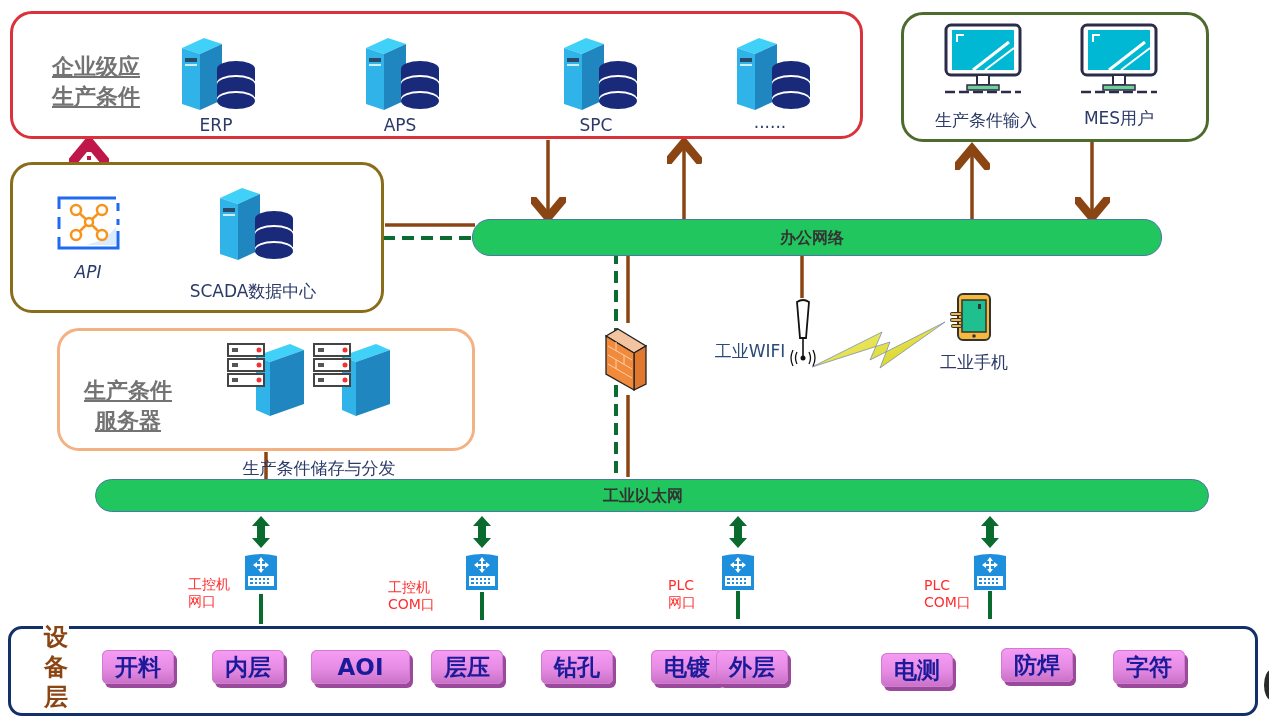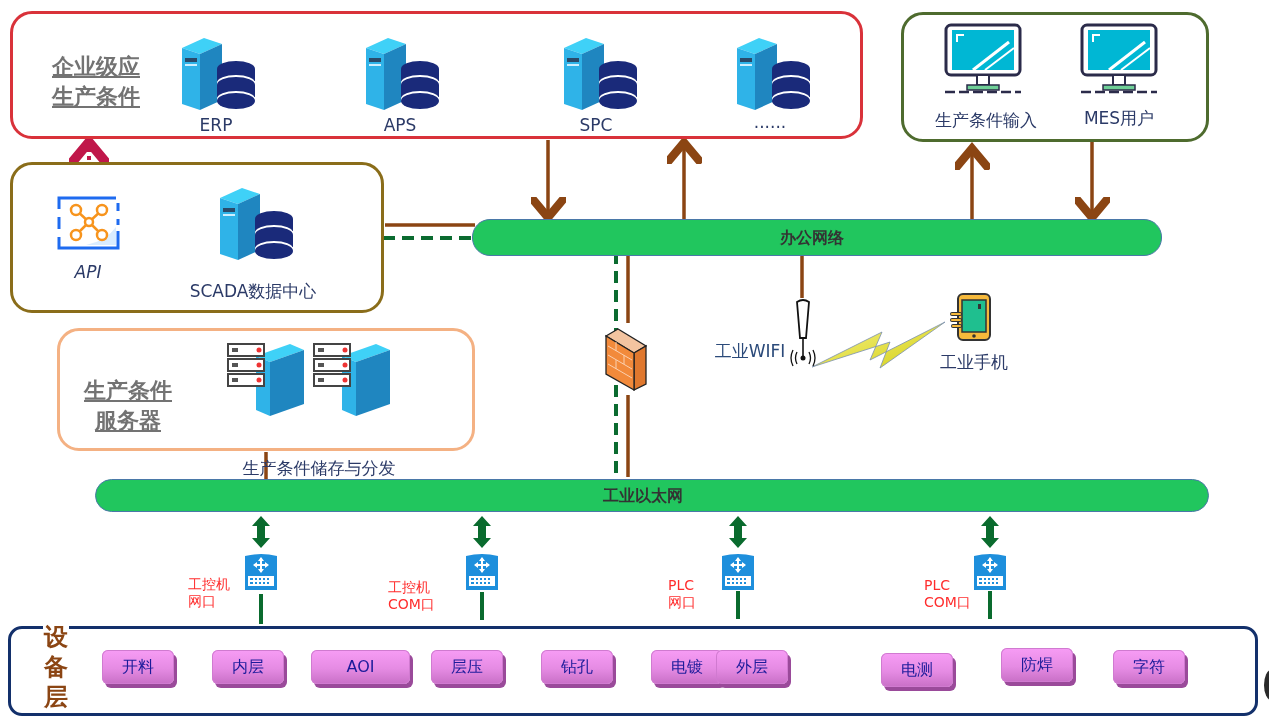--- a/index.html
+++ b/index.html
@@ -8,21 +8,21 @@
   .abs { position: absolute; }
   .box { position: absolute; border-radius: 22px; background: #fff; box-sizing: border-box; }
   .lbl { position: absolute; color: #2b3a67; font-size: 17px; white-space: nowrap; text-align: center; }
   .title-brown { position: absolute; color: #737373; font-weight: bold; font-size: 22px; line-height: 30px; text-decoration: underline; }
   .bus { position: absolute; background: #21c65e; border: 1px solid #4a78a8; border-radius: 18px; box-sizing: border-box; }
   .bus-label { position: absolute; color: #333; font-weight: bold; font-size: 16px; }
   .port-label { position: absolute; color: #ff2d2d; font-size: 14px; line-height: 17px; white-space: nowrap; }
   .equip { position: absolute; width: 72px; height: 34px; border-radius: 6px;
            background: linear-gradient(180deg, #f79cf5 0%, #e58be3 55%, #c86fc6 100%);
            box-shadow: 3px 4px 0 #9a4a9a, inset 0 0 0 1px #d07ad0;
-           color: #1b1b9a; font-size: 16px; line-height: 34px; text-align: center; }
+           color: #1b1b9a; font-size: 23px; line-height: 34px; text-align: center; font-weight: bold; }
   svg.overlay { position: absolute; left: 0; top: 0; }
 </style>
 </head>
 <body>
 
 <svg class="overlay" width="1269" height="727">
   <defs>
     <marker id="arrBrown" markerWidth="10" markerHeight="10" refX="5" refY="5" orient="auto">
       <path d="M0,0 L6,5 L0,10" fill="none" stroke="#8b4513" stroke-width="2.4"></path>
     </marker>

